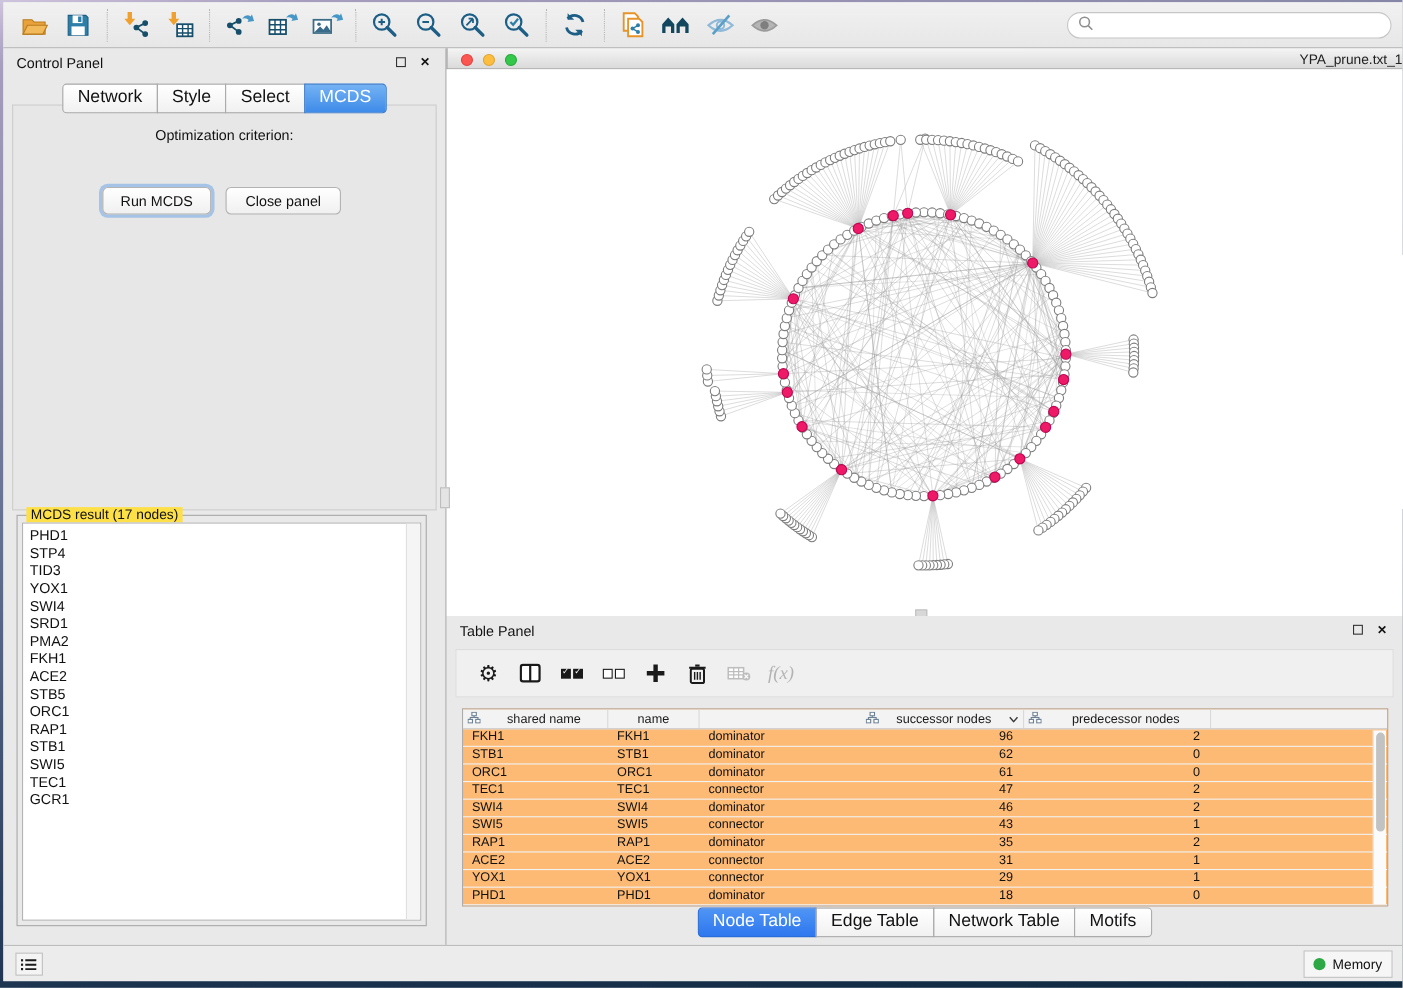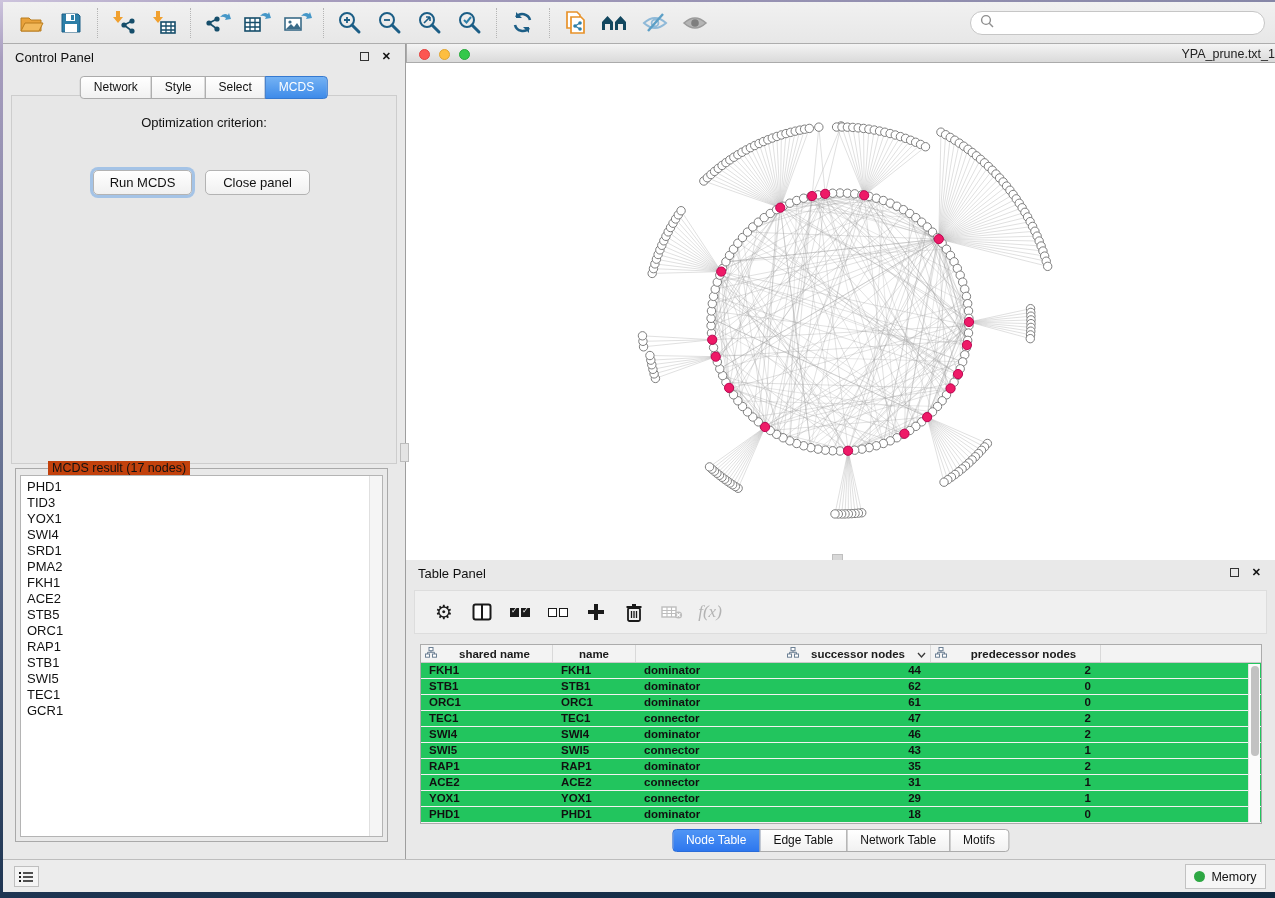--- a/index.html
+++ b/index.html
@@ -30,43 +30,43 @@
   .panel-head { position:absolute; left:0; top:0; width:100%; height:26px; }
   .panel-title { position:absolute; left:12px; top:6px; font-size:13px; color:#111; }
   .float-ico { position:absolute; top:8px; width:9px; height:9px; border:1.5px solid #333; }
   .close-ico { position:absolute; top:6px; font-size:11px; font-weight:bold; color:#111; cursor:default; }
   #cp-float { right:36px; } #cp-close { right:14px; }
   #cp-section { position:absolute; left:8px; top:51px; width:386px; height:369px;
     background:#E7E7E7; border:1px solid #CDCDCD; }
   .seg-tabs { position:absolute; display:inline-flex; }
   #cp-tabs { top:32px; left:50%; transform:translateX(-50%); }
   .seg { border:1px solid #ABABAB; background:linear-gradient(#FFFFFF,#F1F1F1);
-    padding:3px 13px 4px; margin-left:-1px; font-size:12px; color:#111; white-space:nowrap; }
+    padding:3px 13px 4px; margin-left:-1px; font-size:16px; color:#111; white-space:nowrap; }
   .seg.first { border-radius:4px 0 0 4px; margin-left:0; }
   .seg.last  { border-radius:0 4px 4px 0; }
   .seg.active { background:linear-gradient(#74B2F4,#3E8BE9); border-color:#3579D0; color:#FFF; }
   #opt-label { position:absolute; top:71px; width:100%; text-align:center; font-size:13px; color:#111; }
   #criterion { position:absolute; left:42px; top:92px; width:313px; height:23px;
     background:#FFF; border:1px solid #B5B5B5; border-radius:4px;
     display:flex; align-items:center; font-size:13px; }
   #criterion .val { flex:1; padding-left:8px; color:#111; white-space:nowrap; overflow:hidden; }
   #criterion .stepper { width:21px; height:21px; border-radius:3px;
     background:linear-gradient(#7CB5F4,#3D86E8); margin-right:1px;
     display:flex; flex-direction:column; align-items:center; justify-content:center; gap:2px; }
   .stp-up { width:0; height:0; border-left:4px solid transparent; border-right:4px solid transparent; border-bottom:5px solid #FFF; }
   .stp-dn { width:0; height:0; border-left:4px solid transparent; border-right:4px solid transparent; border-top:5px solid #FFF; }
   .cp-btn { position:absolute; top:126px; height:25px; background:linear-gradient(#FFFFFF,#F0F0F0);
     border:1px solid #B3B3B3; border-radius:5px; font-size:13px; color:#111;
     display:flex; align-items:center; justify-content:center; }
   #run-btn { left:90px; width:99px; box-shadow:0 0 0 3px rgba(110,165,230,.55); }
   #closepanel-btn { left:202px; width:105px; }
   #mcds-fieldset { position:absolute; left:12px; top:424px; width:373px; height:374px;
     border:1px solid #A9A9A9; }
-  #mcds-legend { position:absolute; left:8px; top:-8px; background:#c2410c; padding:0 4px;
-    font-size:12.5px; color:#111;margin-left:24px; }
+  #mcds-legend { position:absolute; left:8px; top:-8px; background:#fde047; padding:0 4px;
+    font-size:12.5px; color:#111; }
   #mcds-list { position:absolute; left:4px; top:6px; right:4px; bottom:4px;
     background:#FFF; border:1px solid #B4B4B4; overflow:hidden; }
   #mcds-scroll { position:absolute; right:0; top:0; bottom:0; width:13px;
     background:#F5F5F5; border-left:1px solid #E0E0E0; }
   .mcds-item { font-size:13px; line-height:16px; padding-left:6px; color:#111; }
   #mcds-items { padding-top:3px; }
   
   #net-titlebar { position:absolute; left:403px; top:42px; width:869px; height:19px;
     background:linear-gradient(#F4F4F4,#DADADA); border-bottom:1px solid #ABABAB; border-left:1px solid #ABABAB; }
   .tlight { position:absolute; top:4.5px; width:11px; height:11px; border-radius:50%; }
@@ -86,21 +86,21 @@
     background:#F0F0F0; border:1px solid #DDDDDD; display:flex; align-items:center; padding-left:12px; gap:4px; }
   .tp-ico { width:34px; height:34px; display:flex; align-items:center; justify-content:center; }
   .gear { font-size:20px; color:#1A1A1A; font-family:"DejaVu Sans", sans-serif; }
   .fx { font-family:"Liberation Serif", serif; font-style:italic; font-size:17px; color:#B3B3B3; }
   .chkpair { display:flex; gap:2px; }
   .chk { width:9px; height:9px; }
   .chk.filled { background:#1A1A1A; position:relative; }
   .chk.filled::after { content:"✓"; position:absolute; left:1px; top:-2px; font-size:8px; color:#FFF; }
   .chk.empty { border:1.5px solid #1A1A1A; background:#FFF; }
   #tp-table { position:absolute; left:14px; top:84px; width:842px; height:180px;
-    background:#22c55e; border:1px solid #ABABAB;font-weight:bold; }
+    background:#fdba74; border:1px solid #ABABAB; }
   #tp-header { display:flex; height:18px; background:#F3F3F3; border-bottom:1px solid #C9C9C9; }
   .th { display:flex; align-items:center; border-right:1px solid #D9D9D9; font-size:11.5px;
     color:#1A1A1A; gap:4px; padding:0 4px; overflow:hidden; }
   .th .lbl { flex:1; text-align:center; white-space:nowrap; }
   .tr { display:flex; height:16px; border-bottom:1px solid #F2F2F2; }
   .td { font-size:11.5px; color:#111; white-space:nowrap; overflow:hidden; padding:1px 10px 0 8px; }
   .td.num { text-align:right; }
   #tp-scroll { position:absolute; top:19px; right:1px; bottom:1px; width:12px;
     background:#FBFBFB; border-left:1px solid #E4E4E4; }
   #tp-thumb { position:absolute; left:2px; top:2px; width:8px; height:90px; background:#C2C2C2; border-radius:4px; }
@@ -269,20 +269,21 @@
         <span class="seg last active">MCDS</span>
       </div>
     <div id="opt-label">Optimization criterion:</div>
     <div id="run-btn" class="cp-btn">Run MCDS</div>
     <div id="closepanel-btn" class="cp-btn">Close panel</div>
     <div id="mcds-fieldset">
       <span id="mcds-legend">MCDS result (17 nodes)</span>
       <div id="mcds-list">
         <div id="mcds-items">
             <div class="mcds-item">PHD1</div>
+            <div class="mcds-item">STP4</div>
             <div class="mcds-item">TID3</div>
             <div class="mcds-item">YOX1</div>
             <div class="mcds-item">SWI4</div>
             <div class="mcds-item">SRD1</div>
             <div class="mcds-item">PMA2</div>
             <div class="mcds-item">FKH1</div>
             <div class="mcds-item">ACE2</div>
             <div class="mcds-item">STB5</div>
             <div class="mcds-item">ORC1</div>
             <div class="mcds-item">RAP1</div>
@@ -1064,21 +1065,21 @@
                 <path d="M6 3.7 V5.3 M2.5 7 V5.3 H9.5 V7" stroke="#6B7F93" fill="none"></path>
               </svg></span>
             <span class="lbl">predecessor nodes</span>
           </div>
         </div>
       <div id="tp-rows">
           <div class="tr">
             <div class="td" style="width: 132px;">FKH1</div>
             <div class="td" style="width: 83px;">FKH1</div>
             <div class="td" style="width: 147px;">dominator</div>
-            <div class="td num" style="width: 148px;">44</div>
+            <div class="td num" style="width: 148px;">96</div>
             <div class="td num" style="width: 170px;">2</div>
           </div>
           <div class="tr">
             <div class="td" style="width: 132px;">STB1</div>
             <div class="td" style="width: 83px;">STB1</div>
             <div class="td" style="width: 147px;">dominator</div>
             <div class="td num" style="width: 148px;">62</div>
             <div class="td num" style="width: 170px;">0</div>
           </div>
           <div class="tr">

